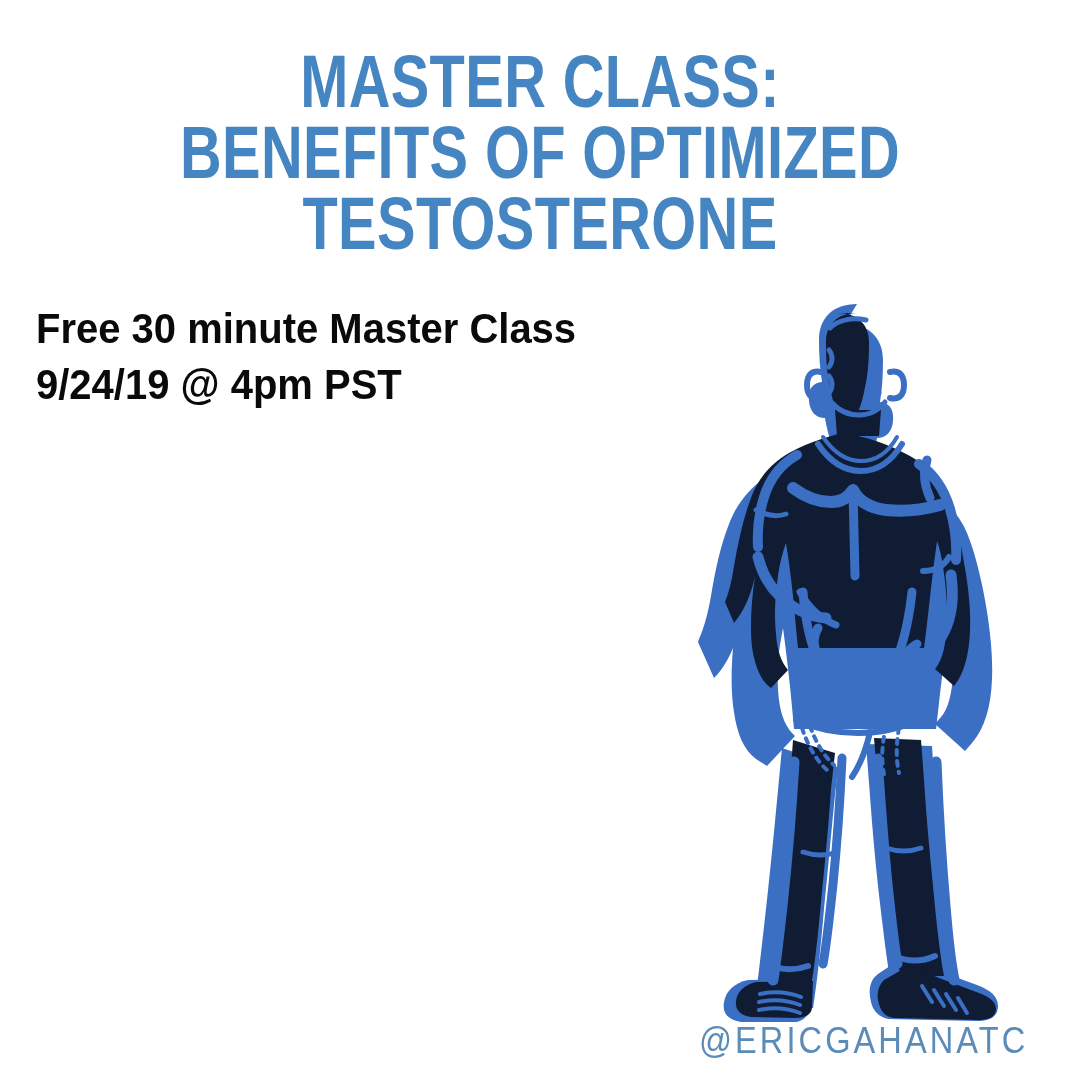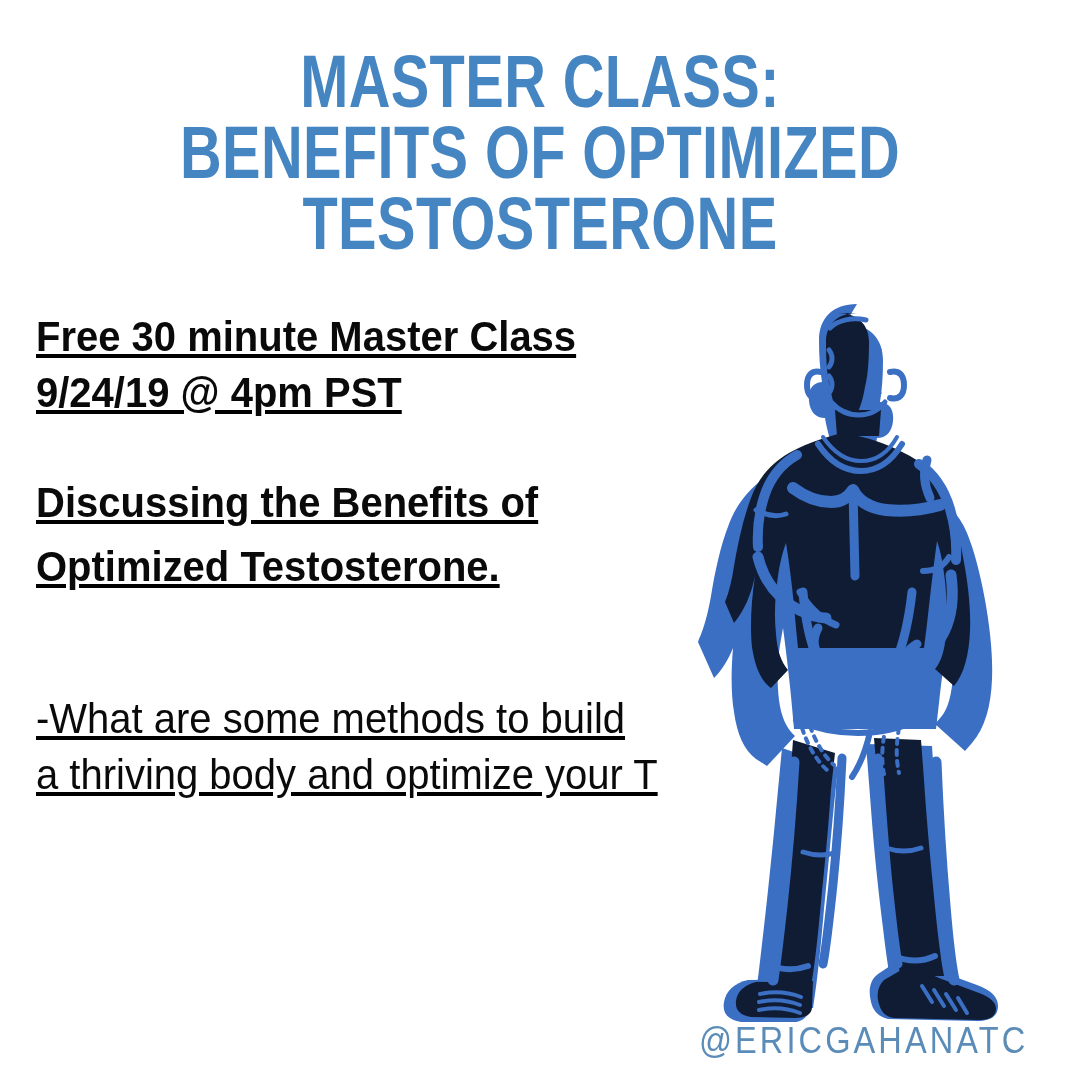--- a/index.html
+++ b/index.html
@@ -36,23 +36,22 @@
     text-transform: uppercase;
     transform: scaleX(0.78);
     transform-origin: center center;
     white-space: nowrap;
   }
 
   
   .copy {
     position: absolute;
     left: 36px;
-    top: 308px;
+    top: 300px;
     width: 700px;
-    text-decoration: underline;
   }
   .para {
     margin: 0 0 0 0;
   }
   .line {
     display: block;
     color: #0a0a0a;
     font-family: "Liberation Sans Narrow", "Liberation Sans", sans-serif;
     font-size: 43px;
     line-height: 56px;
@@ -104,35 +103,27 @@
 
   <div class="copy">
 
     <div class="para">
       <span class="line bold">Free 30 minute Master Class</span>
       <span class="line bold">9/24/19 @ 4pm PST</span>
     </div>
 
     <div class="spacer-lg"></div>
 
-    <div class="para">
-      <span class="line bold loose">Discussing the Benefits of</span>
-      <span class="line bold loose">Optimized Testosterone.</span>
-    </div>
 
 
     <div class="spacer-md"></div>
 
 
     <div class="spacer-md"></div>
 
-    <div class="para">
-      <span class="line reg">-What are some methods to build</span>
-      <span class="line reg">a thriving body and optimize your T</span>
-    </div>
 
   </div>
 
   <div class="figure-wrap">
     <svg viewBox="0 0 345 730" xmlns="http://www.w3.org/2000/svg" aria-hidden="true">
       <g>
 
         <g fill="#3B6FC4">
 
           <path d="M167 12

